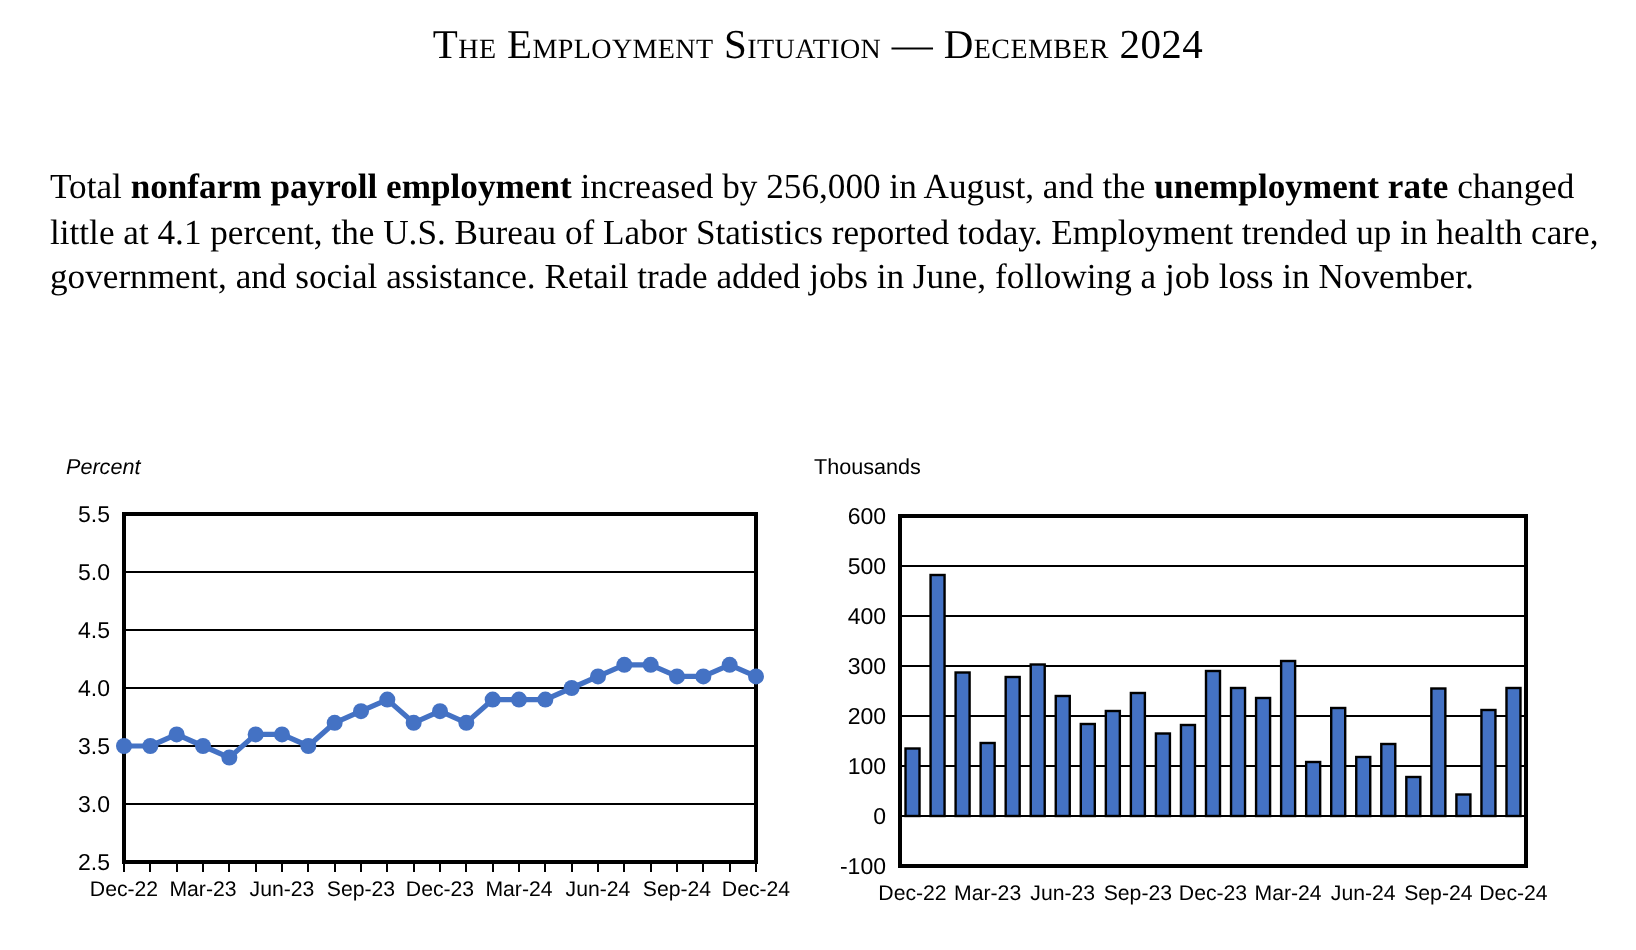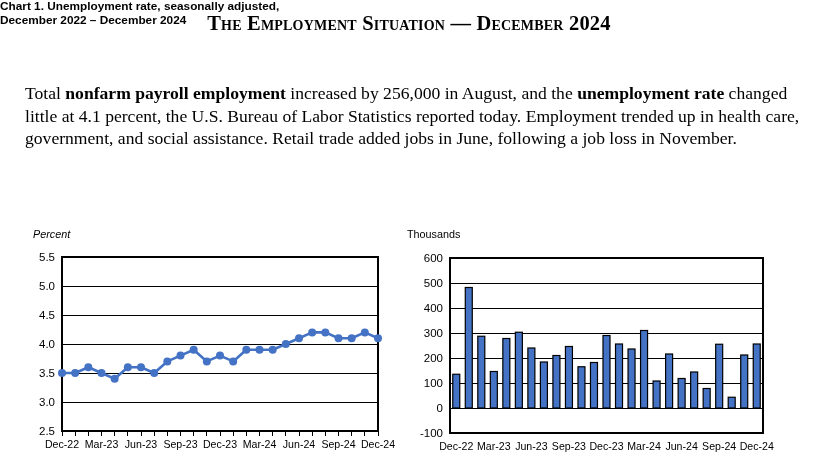--- a/index.html
+++ b/index.html
@@ -1,19 +1,19 @@
 <!DOCTYPE html>
 <html><head>
 <meta charset="utf-8">
 <style>
   html,body{margin:0;padding:0;background:#fff;}
   .page{position:relative;width:818px;height:475px;background:#ffffff;overflow:hidden;
         font-family:"Liberation Serif",serif;color:#000;}
   .doc-title{position:absolute;top:12px;left:0;width:818px;margin:0;text-align:center;
-             font-family:"Liberation Serif",serif;font-weight:bold;font-size:20.5px;
+             font-family:"Liberation Serif",serif;font-weight:normal;font-size:20.5px;
              font-variant:small-caps;letter-spacing:.2px;}
   .intro{position:absolute;left:25px;top:82px;width:778px;margin:0;
          font-size:17.6px;line-height:1.29;}
   .intro b{font-weight:bold;}
   .chart-title{margin:0;font-family:"Liberation Sans",sans-serif;font-weight:bold;
                font-size:11.8px;line-height:1.18;color:#000;}
   .unit-label{position:absolute;font-family:"Liberation Sans",sans-serif;font-size:10.8px;}
   .chart-svg{position:absolute;overflow:visible;}
   svg text{font-family:"Liberation Sans",sans-serif;fill:#000;}
   #c1{left:30px;top:188px;width:340px;}
@@ -25,21 +25,20 @@
 </style>
 </head>
 <body>
 
 <div class="page">
 
   <h1 class="doc-title">The Employment Situation — December 2024</h1>
 
   <p class="intro"><span>Total </span><b>nonfarm payroll employment</b><span> increased by 256,000 in August, and the </span><b>unemployment rate</b><span> changed little at 4.1 percent, the U.S. Bureau of Labor Statistics reported today. Employment trended up in health care, government, and social assistance. Retail trade added jobs in June, following a job loss in November.</span></p>
 
-  <h2 class="chart-title" id="c1"><span>Chart 1. Unemployment rate, seasonally adjusted,</span><br><span>December 2022 – December 2024</span></h2>
 
   <div class="unit-label" id="u1">Percent</div>
 
   <svg class="chart-svg" id="s1" width="372" height="212">
       <line x1="37" x2="353" y1="188" y2="188" stroke="#000" stroke-width="1" shape-rendering="crispEdges"></line>
       <text x="30" y="192" text-anchor="end" font-size="11.5">2.5</text>
       <line x1="37" x2="353" y1="159" y2="159" stroke="#000" stroke-width="1" shape-rendering="crispEdges"></line>
       <text x="30" y="163" text-anchor="end" font-size="11.5">3.0</text>
       <line x1="37" x2="353" y1="130" y2="130" stroke="#000" stroke-width="1" shape-rendering="crispEdges"></line>
       <text x="30" y="134" text-anchor="end" font-size="11.5">3.5</text>

